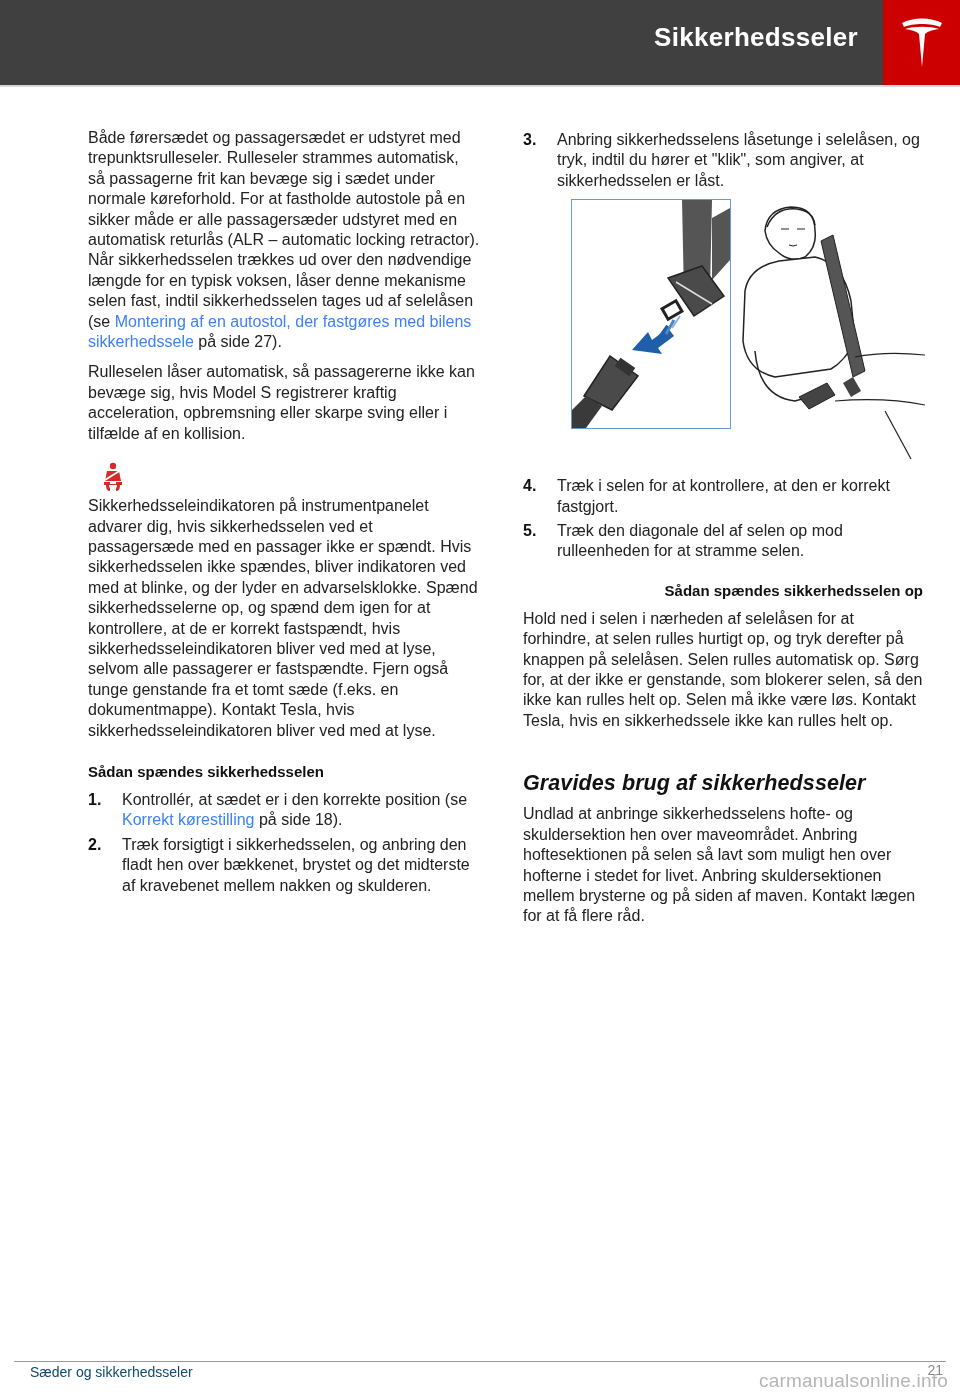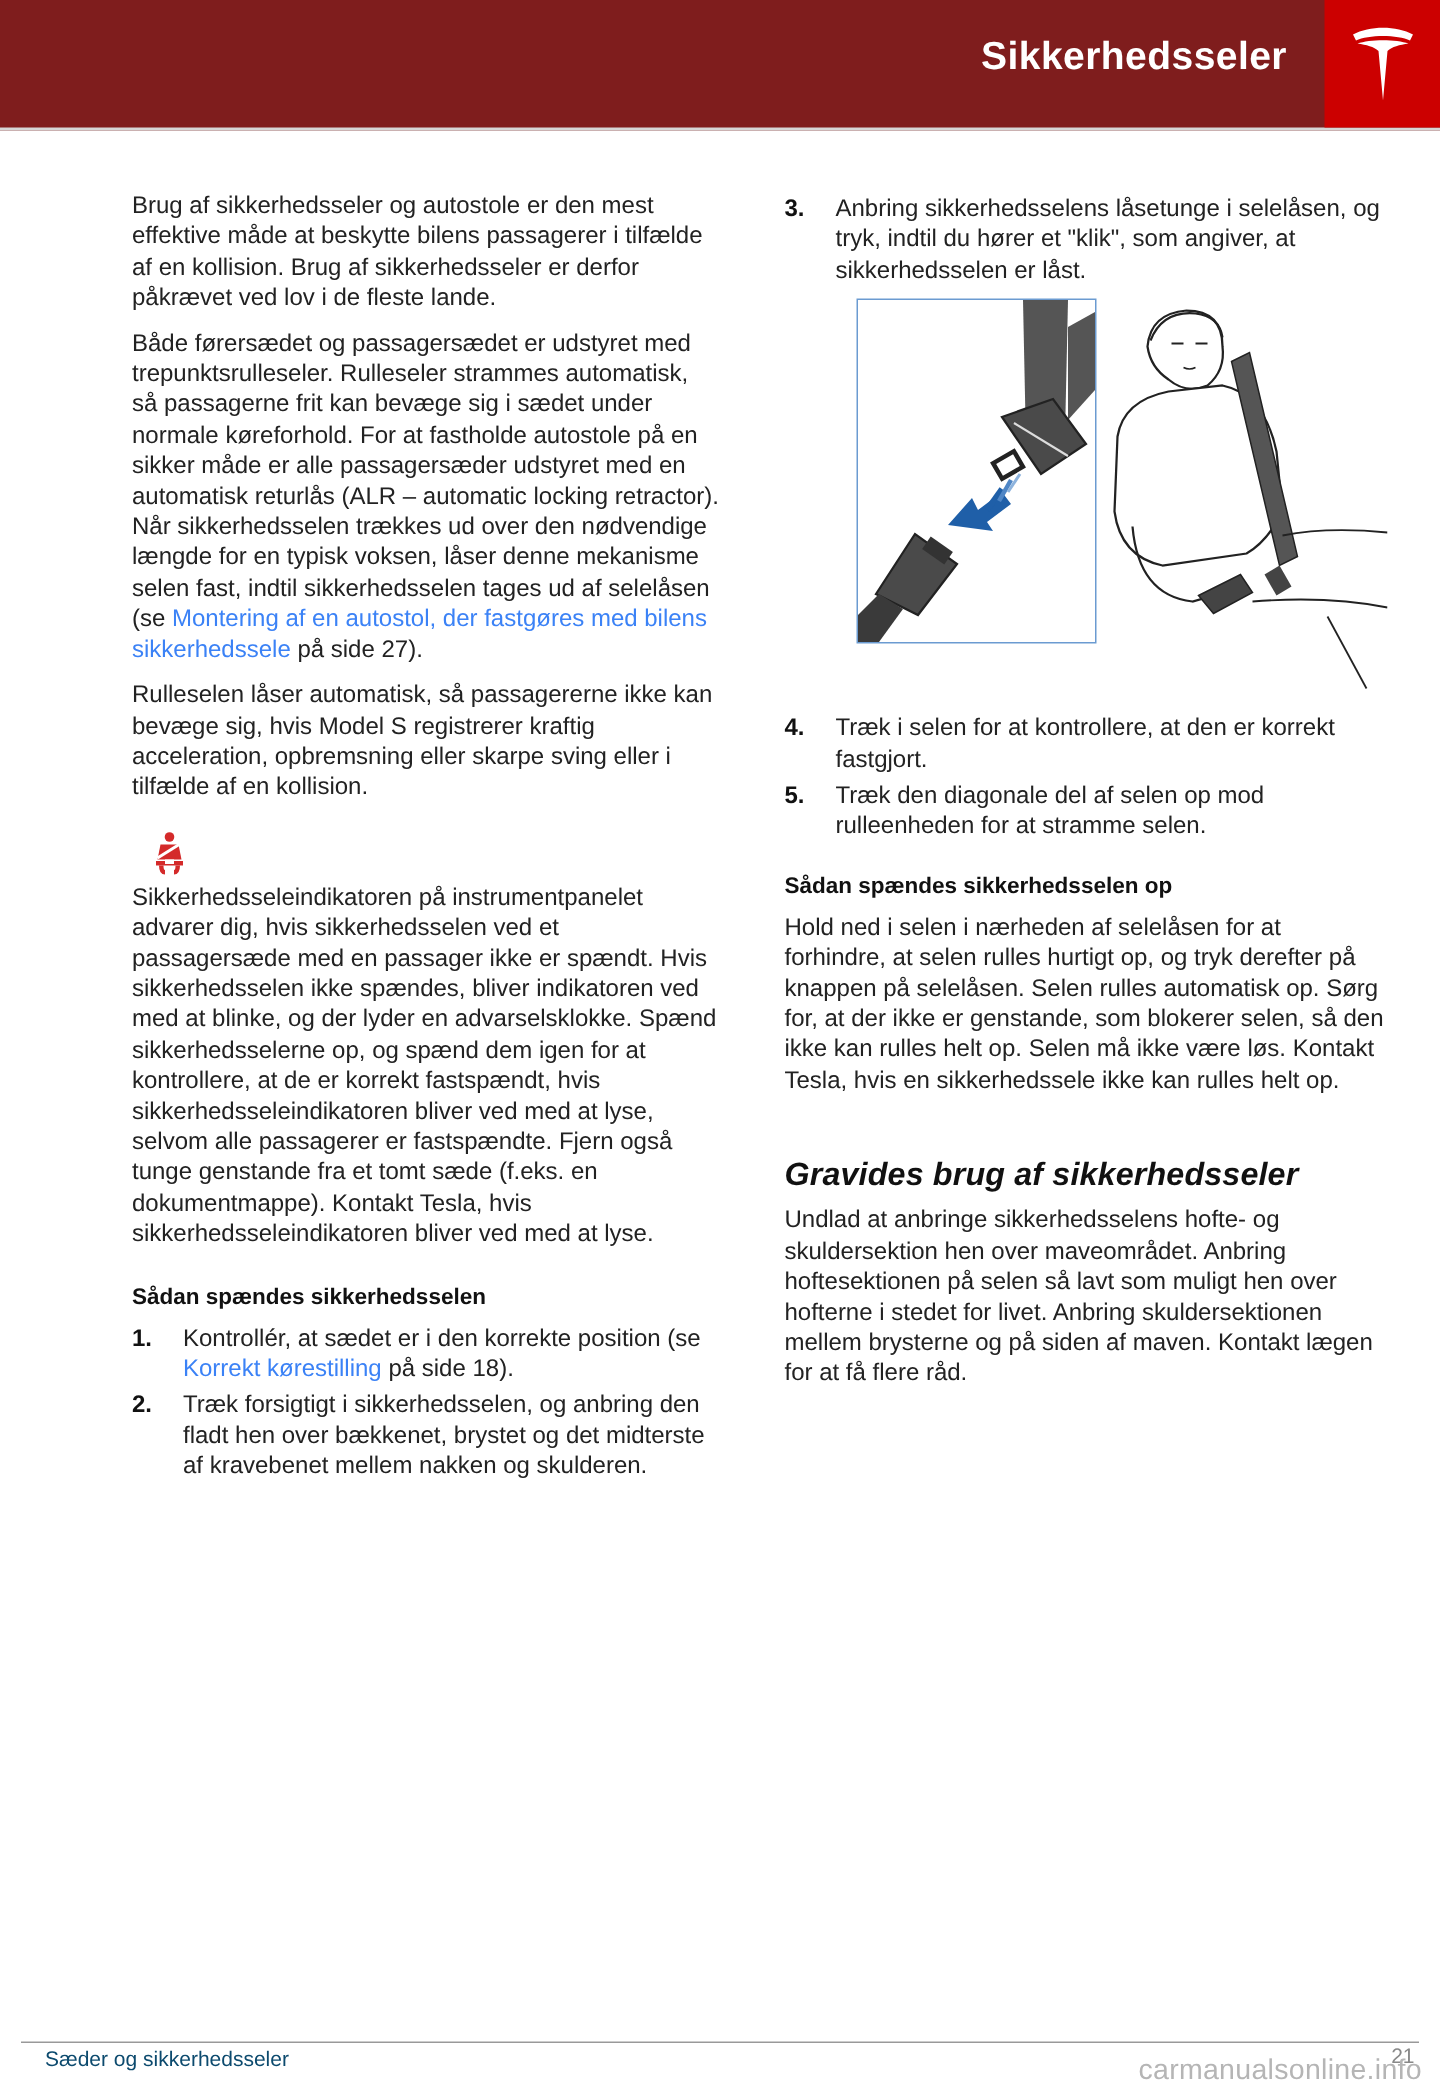--- a/index.html
+++ b/index.html
@@ -1,21 +1,21 @@
 <!DOCTYPE html>
 <html><head>
 <meta charset="utf-8">
 <style>
   html, body { margin: 0; padding: 0; }
   body {
     width: 960px; height: 1396px; position: relative; background: #ffffff;
     font-family: "Liberation Sans", sans-serif; color: #1a1a1a; overflow: hidden;
   }
   .header {
-    position: absolute; left: 0; top: 0; width: 960px; height: 85px; background: #7f1d1d;
+    position: absolute; left: 0; top: 0; width: 960px; height: 85px; background: #404040;
     border-bottom: 2px solid #d6d6d6;
   }
   .header-title {
     position: absolute; right: 102px; top: 22px; font-size: 26px; font-weight: bold; color: #ffffff;
     letter-spacing: 0.3px;
   }
   .logo-block {
     position: absolute; right: 0; top: 0; width: 77px; height: 85px; background: #cc0000;
     display: flex; align-items: center; justify-content: center;
   }
@@ -55,21 +55,20 @@
   <div class="header-title">Sikkerhedsseler</div>
   <div class="logo-block">
     <svg width="46" height="56" viewBox="0 0 46 56">
       <path d="M3 8 C14 2, 32 2, 43 8 L41 12 C33 8, 13 8, 5 12 Z" fill="#fff"></path>
       <path d="M6 14 C14 11, 32 11, 40 14 C34 15, 29 16, 26 19 L23 52 L20 19 C17 16, 12 15, 6 14 Z" fill="#fff"></path>
     </svg>
   </div>
 </div>
 
 <div class="col col-left">
-  <p>Brug af sikkerhedsseler og autostole er den mest effektive måde at beskytte bilens passagerer i tilfælde af en kollision. Brug af sikkerhedsseler er derfor påkrævet ved lov i de fleste lande.</p>
   <p>
     <span>Både førersædet og passagersædet er udstyret med trepunktsrulleseler. Rulleseler strammes automatisk, så passagerne frit kan bevæge sig i sædet under normale køreforhold. For at fastholde autostole på en sikker måde er alle passagersæder udstyret med en automatisk returlås (ALR – automatic locking retractor). Når sikkerhedsselen trækkes ud over den nødvendige længde for en typisk voksen, låser denne mekanisme selen fast, indtil sikkerhedsselen tages ud af selelåsen (se </span><span class="link">Montering af en autostol, der fastgøres med bilens sikkerhedssele</span><span> på side 27).</span>
   </p>
   <p>Rulleselen låser automatisk, så passagererne ikke kan bevæge sig, hvis Model S registrerer kraftig acceleration, opbremsning eller skarpe sving eller i tilfælde af en kollision.</p>
 
   <div class="note">
     <div class="note-icon">
       <svg width="26" height="30" viewBox="0 0 26 30">
         <circle cx="13" cy="4" r="3.2" fill="#d42a2a"></circle>
         <path d="M7 9 L19 9 L21 19 L5 19 Z" fill="#d42a2a"></path>
@@ -142,21 +141,21 @@
     <li>
       <span class="num">4.</span>
       <span>Træk i selen for at kontrollere, at den er korrekt fastgjort.</span>
     </li>
     <li>
       <span class="num">5.</span>
       <span>Træk den diagonale del af selen op mod rulleenheden for at stramme selen.</span>
     </li>
   </ol>
 
-  <h2 class="gap-section" style="margin-top:20px;">Sådan spændes sikkerhedsselen op</h2>
+  <h2 class="gap-section" style="margin-top:20px;text-align:right;">Sådan spændes sikkerhedsselen op</h2>
   <p>Hold ned i selen i nærheden af selelåsen for at forhindre, at selen rulles hurtigt op, og tryk derefter på knappen på selelåsen. Selen rulles automatisk op. Sørg for, at der ikke er genstande, som blokerer selen, så den ikke kan rulles helt op. Selen må ikke være løs. Kontakt Tesla, hvis en sikkerhedssele ikke kan rulles helt op.</p>
 
   <h1 style="margin-top:40px;font-style:italic;">Gravides brug af sikkerhedsseler</h1>
   <p>Undlad at anbringe sikkerhedsselens hofte- og skuldersektion hen over maveområdet. Anbring hoftesektionen på selen så lavt som muligt hen over hofterne i stedet for livet. Anbring skuldersektionen mellem brysterne og på siden af maven. Kontakt lægen for at få flere råd.</p>
 </div>
 
 <div class="footer-line"></div>
 <div class="footer-left">Sæder og sikkerhedsseler</div>
 <div class="footer-right">21</div>
 <div class="watermark">carmanualsonline.info</div>

